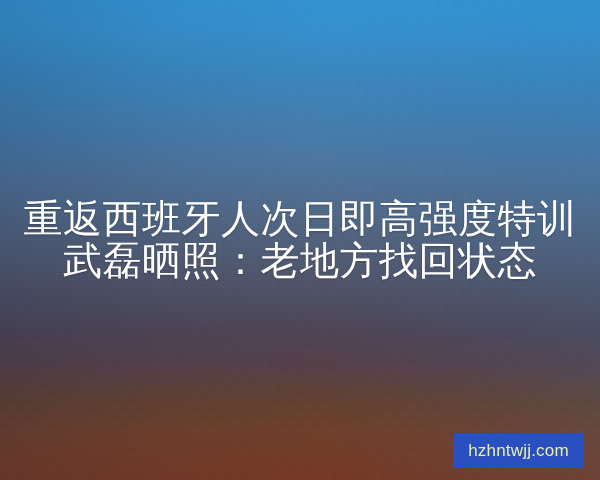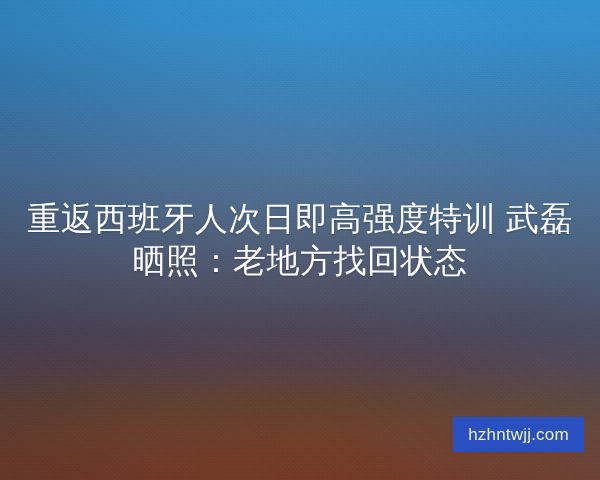--- a/index.html
+++ b/index.html
@@ -94,33 +94,33 @@
   
   .headline {
     position: absolute;
     left: 0;
     right: 0;
     top: 198px;
     text-align: center;
     padding: 0 20px;
     box-sizing: border-box;
     color: #ffffff;
-    font-size: 33px;
+    font-size: 39px;
     line-height: 42px;
     font-weight: 400;
     letter-spacing: 0.5px;
     text-shadow: 0 1px 2px rgba(0,0,0,0.22);
     white-space: pre-wrap;
   }
 
   
   .badge {
     position: absolute;
     left: 453px;
-    top: 417px;
+    top: 433px;
     width: 131px;
     height: 35px;
     background: #2a4fc0;
     display: flex;
     align-items: center;
     justify-content: center;
     box-sizing: border-box;
   }
   .badge-text {
     color: #e9f2a4;

